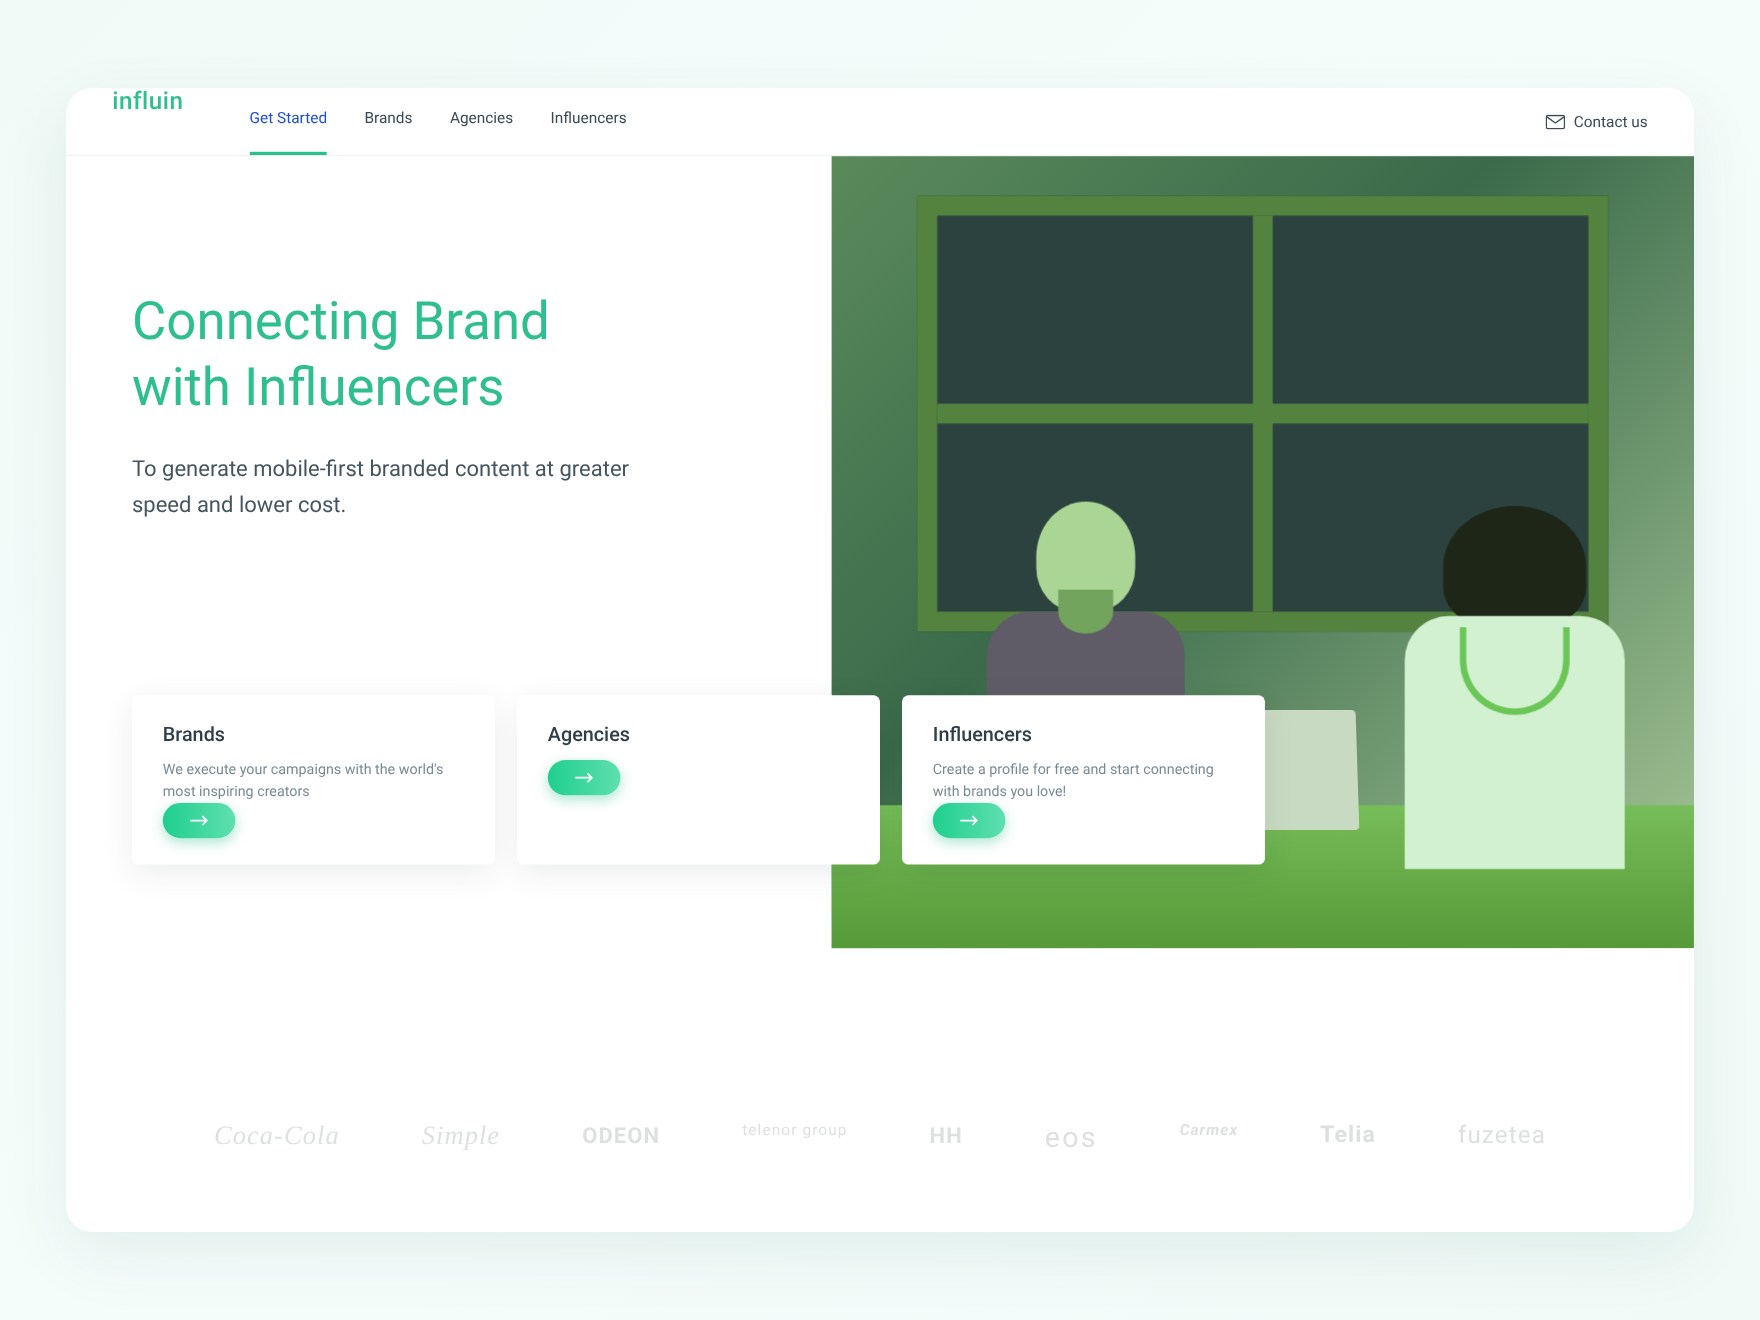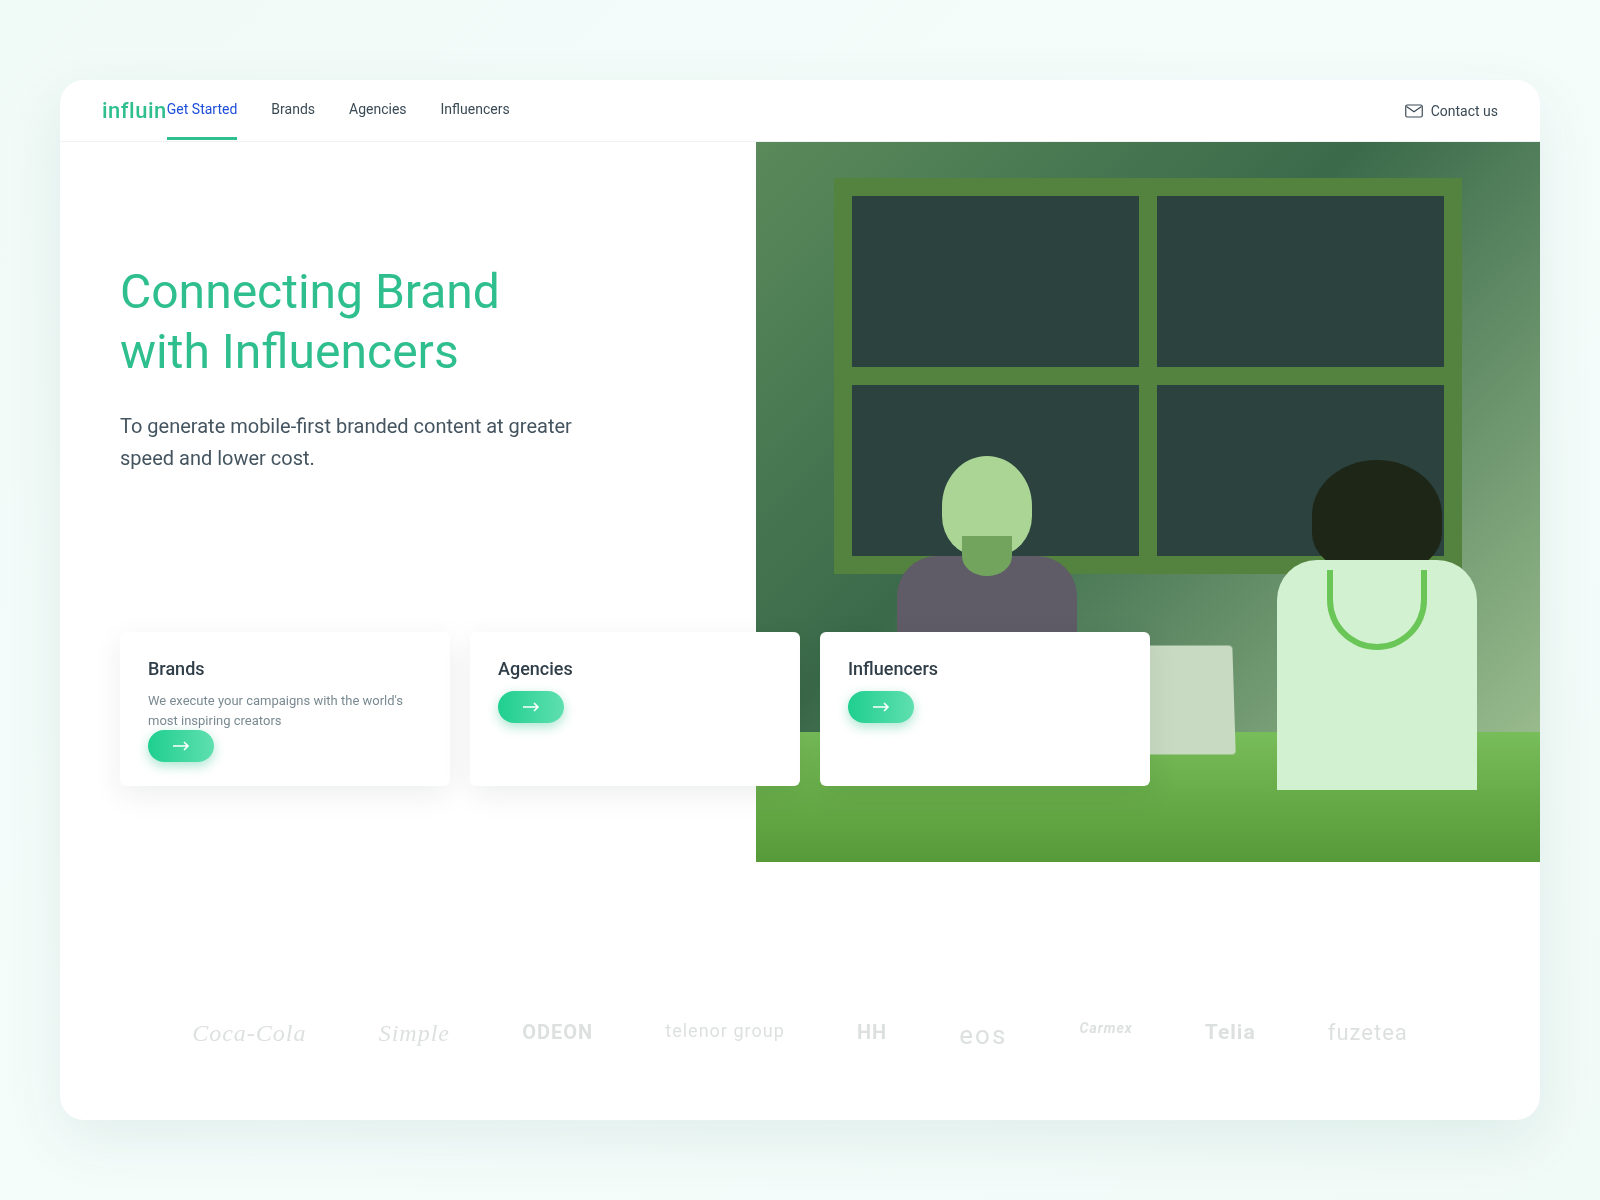--- a/index.html
+++ b/index.html
@@ -21,22 +21,22 @@
     overflow: hidden;
     display: flex;
     flex-direction: column;
     position: relative;
   }
   
   .nav {
     height: 62px;
     border-bottom: 1px solid #eef2f1;
     display: flex;
-    align-items: center;
     padding: 0 42px;
+    gap: 60px;
   }
   .logo {
     font-size: 22px;
     font-weight: 500;
     color: #2fbf8f;
     letter-spacing: 0.5px;
   }
   .nav-links {
     display: flex;
     gap: 34px;
@@ -254,34 +254,35 @@
       <div class="card">
         <div class="card-title">Agencies</div>
         <div class="pill-btn">
           <svg class="arrow" width="18" height="10" viewBox="0 0 18 10" fill="none" stroke-width="1.6">
               <path d="M1 5h15M12 1l4 4-4 4"></path>
             </svg>
         </div>
       </div>
       <div class="card">
         <div class="card-title">Influencers</div>
+        <div class="card-desc">Create a profile for free and start connecting with brands you love!</div>
         <div class="pill-btn">
           <svg class="arrow" width="18" height="10" viewBox="0 0 18 10" fill="none" stroke-width="1.6">
               <path d="M1 5h15M12 1l4 4-4 4"></path>
             </svg>
         </div>
       </div>
     </div>
   </div>
 
   <div class="logos">
     <span class="brand-logo script">Coca-Cola</span>
     <span class="brand-logo script">Simple</span>
     <span class="brand-logo">ODEON</span>
-    <span class="brand-logo lower" style="font-size:18px">telenor group</span>
+    <span class="brand-logo lower" style="font-size:14px">telenor group</span>
     <span class="brand-logo">HH</span>
     <span class="brand-logo lower" style="font-size:26px;letter-spacing:2px">eos</span>
     <span class="brand-logo" style="font-size:14px;font-style:italic">Carmex</span>
     <span class="brand-logo" style="font-size:21px">Telia</span>
     <span class="brand-logo lower" style="font-size:22px">fuzetea</span>
   </div>
 
 </div>
 
 </body></html>

